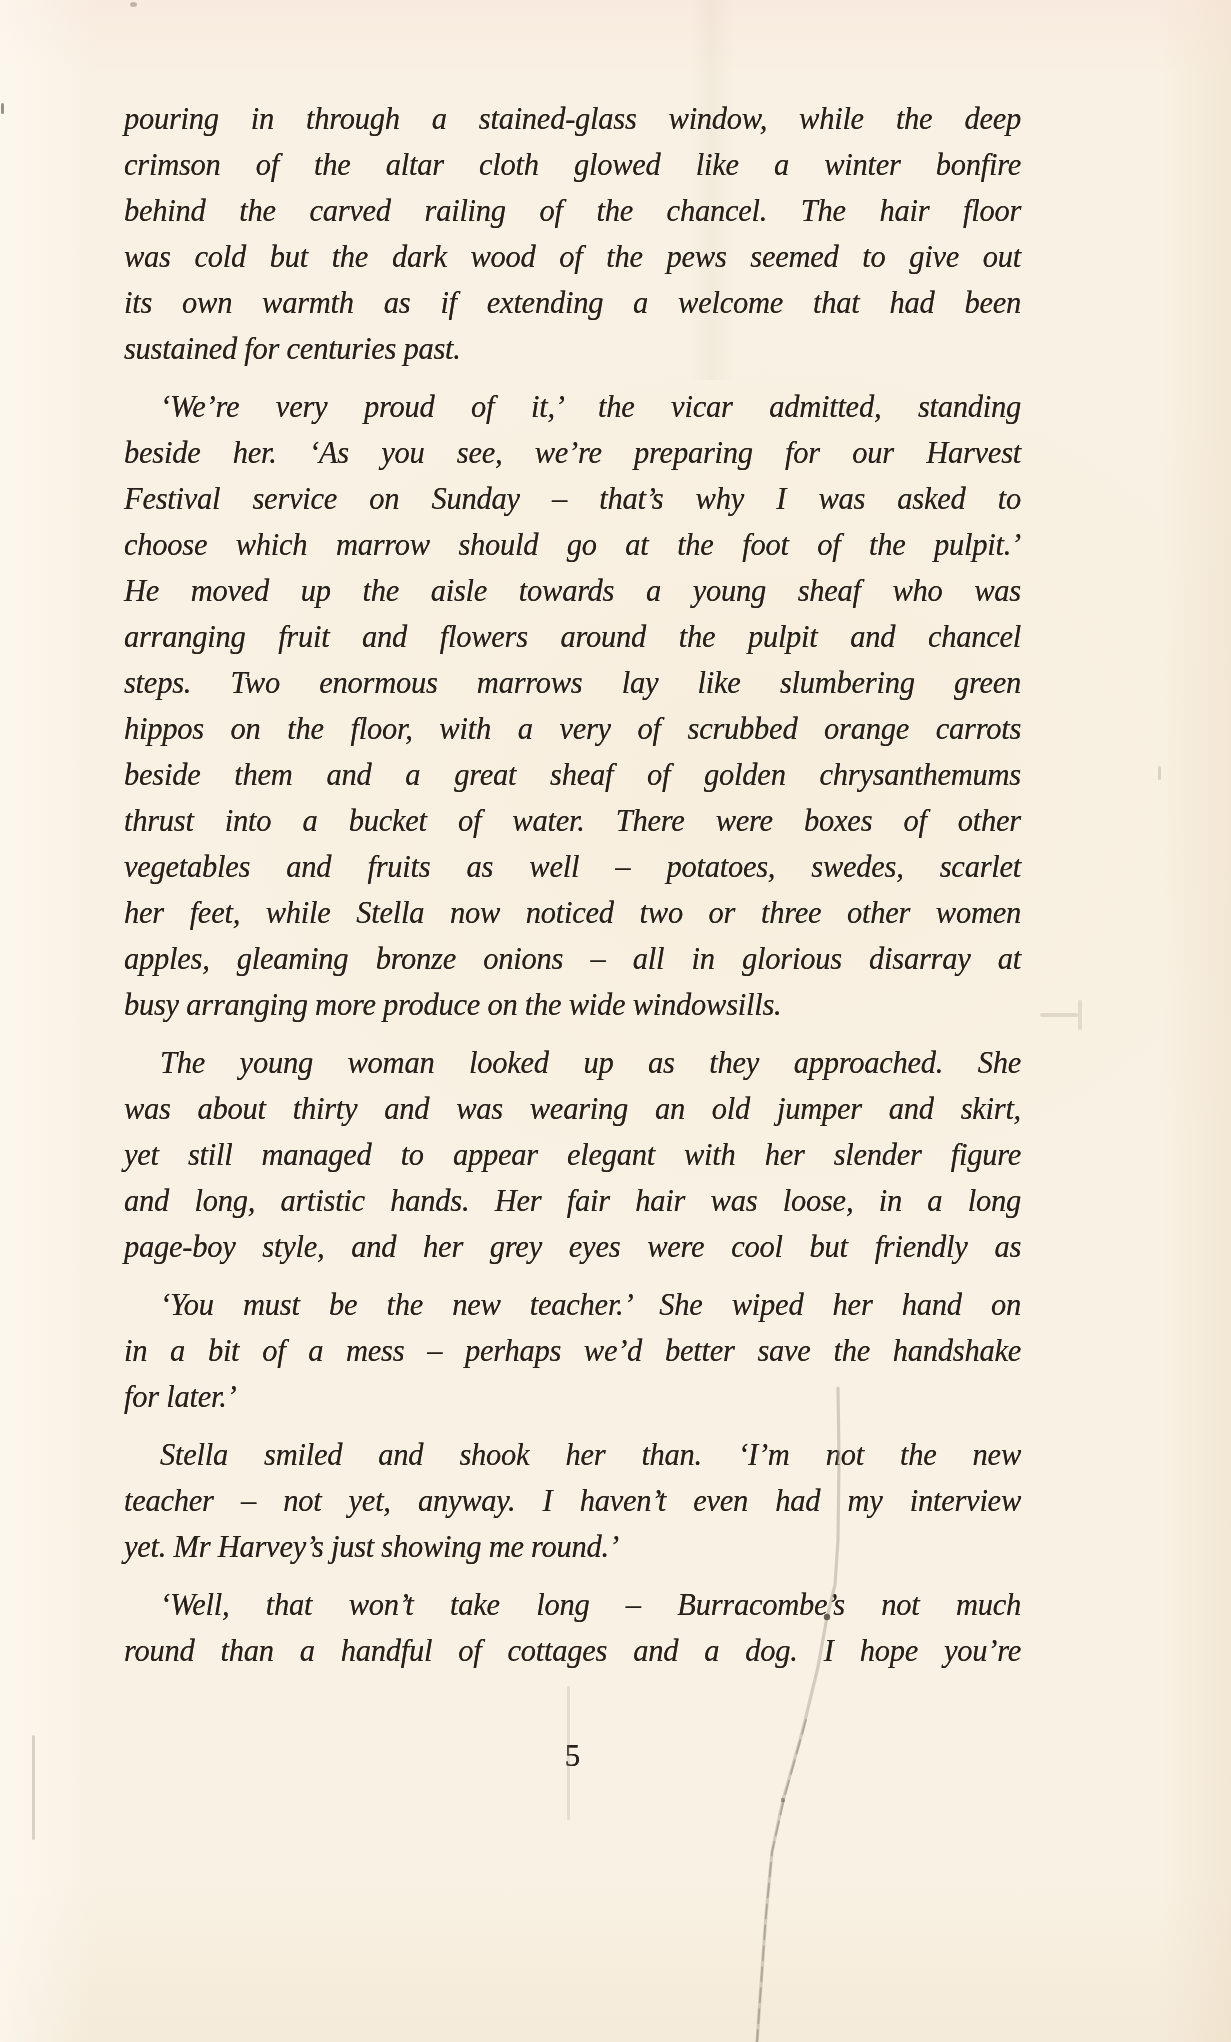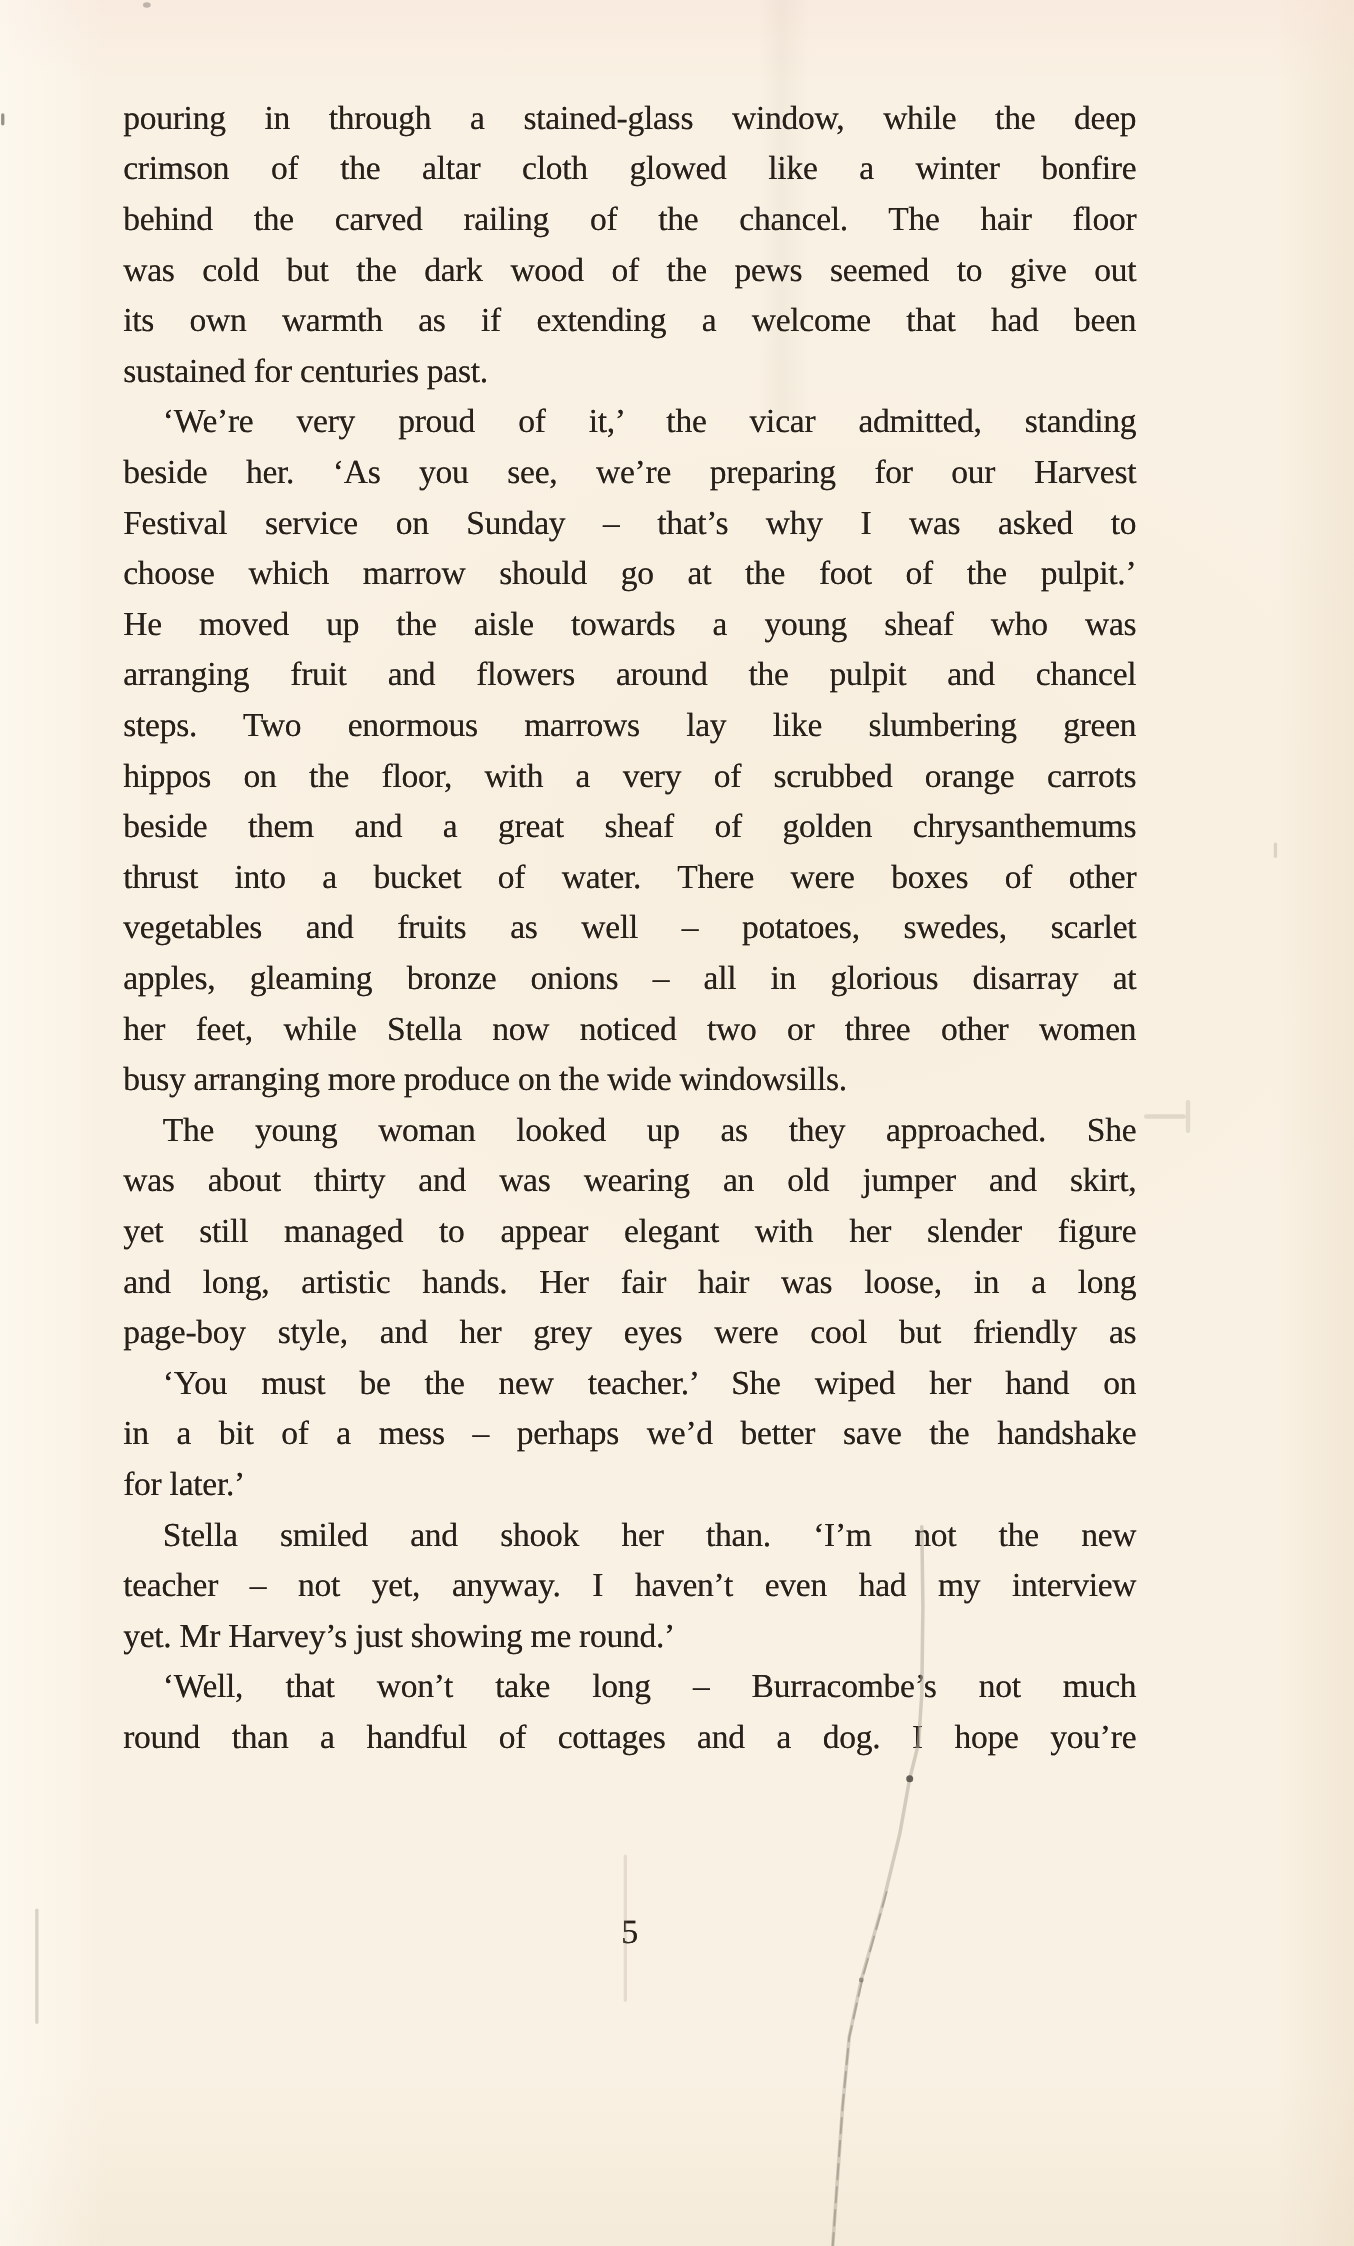--- a/index.html
+++ b/index.html
@@ -28,21 +28,21 @@
     background:linear-gradient(90deg, rgba(205,196,178,0) 0%, rgba(205,196,178,0.16) 45%, rgba(205,196,178,0) 100%);
     pointer-events:none;
   }
 
   .text-block {
     position:absolute; left:112px; top:84px; width:921px;
     color: var(--ink, #27211b);
     font-size:30.5px; line-height:46px; letter-spacing:-0.25px;
     text-shadow: 0 0 0.5px rgba(32,26,20,0.75);
   }
-  .para { margin:0; padding:0; }
+  .para { margin:12px; padding:0;font-style:italic; }
   .line { height:46px; overflow:visible; text-align:justify; text-align-last:justify; }
   .line.last { text-align-last:left; }
   .line.indent { padding-left:36px; }
 
   .page-number {
     position:absolute; top:1733px; left:112px; width:921px; height:46px;
     text-align:center; font-size:31px; line-height:46px;
     color: var(--ink, #27211b);
     text-shadow: 0 0 0.5px rgba(32,26,20,0.75);
   }
@@ -86,22 +86,22 @@
       <div class="line j">beside her. ‘As you see, we’re preparing for our Harvest</div>
       <div class="line j">Festival service on Sunday – that’s why I was asked to</div>
       <div class="line j">choose which marrow should go at the foot of the pulpit.’</div>
       <div class="line j">He moved up the aisle towards a young sheaf who was</div>
       <div class="line j">arranging fruit and flowers around the pulpit and chancel</div>
       <div class="line j">steps. Two enormous marrows lay like slumbering green</div>
       <div class="line j">hippos on the floor, with a very of scrubbed orange carrots</div>
       <div class="line j">beside them and a great sheaf of golden chrysanthemums</div>
       <div class="line j">thrust into a bucket of water. There were boxes of other</div>
       <div class="line j">vegetables and fruits as well – potatoes, swedes, scarlet</div>
+      <div class="line j">her feet, while Stella now noticed two or three other women</div>
       <div class="line j">apples, gleaming bronze onions – all in glorious disarray at</div>
-      <div class="line j">her feet, while Stella now noticed two or three other women</div>
       <div class="line last">busy arranging more produce on the wide windowsills.</div>
     </div>
 
     <div class="para">
       <div class="line j indent">The young woman looked up as they approached. She</div>
       <div class="line j">was about thirty and was wearing an old jumper and skirt,</div>
       <div class="line j">yet still managed to appear elegant with her slender figure</div>
       <div class="line j">and long, artistic hands. Her fair hair was loose, in a long</div>
       <div class="line j">page-boy style, and her grey eyes were cool but friendly as</div>
     </div>

